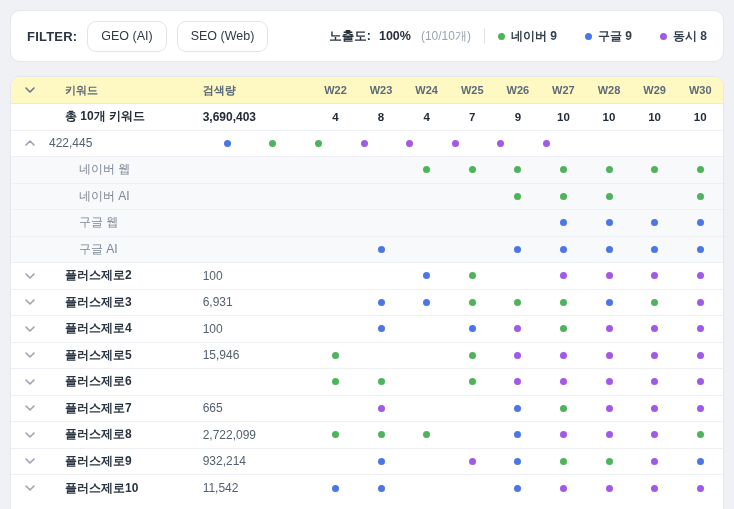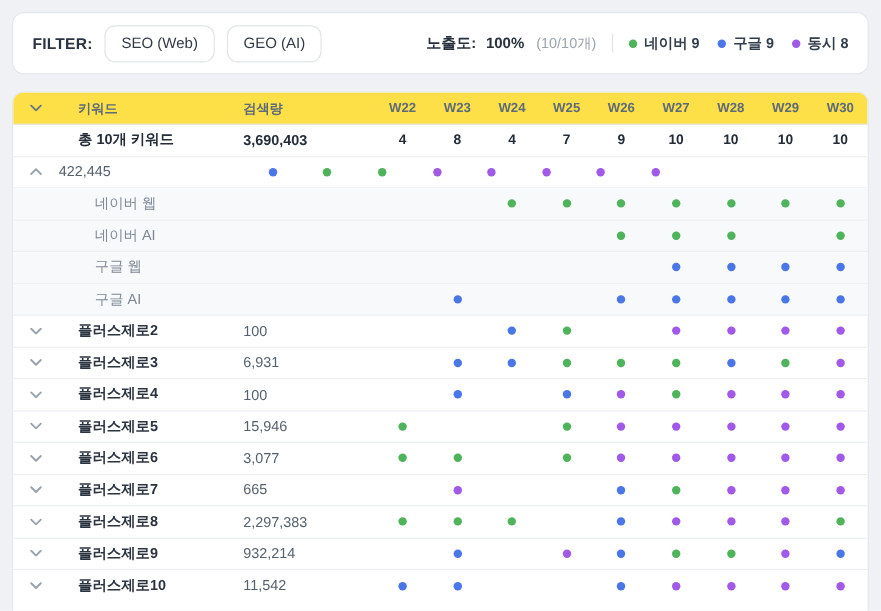--- a/index.html
+++ b/index.html
@@ -36,42 +36,42 @@
     font-weight: 500;
     color: #313a47;
     font-family: inherit;
     cursor: pointer;
   }
   .filter-right { display: flex; align-items: center; font-size: 12px; }
   .exposure { display: flex; align-items: center; gap: 8px; }
   .exposure-label, .exposure-value { font-weight: 700; color: #27303c; font-size: 12.5px; }
   .exposure-detail { color: #9aa3b0; font-size: 12px; margin-left: 2px; }
   .v-divider { width: 1px; height: 16px; background: #e1e5ea; margin: 0 13px; }
-  .legend { display: flex; gap: 15px; }
+  .legend { display: flex; gap: 28px; }
   .legend-item { display: flex; align-items: center; gap: 6px; font-size: 12px; font-weight: 700; color: #333e4d; }
   .dot { width: 7px; height: 7px; border-radius: 50%; display: inline-block; }
   .dot-g { background: var(--c-naver); }
   .dot-b { background: var(--c-google); }
   .dot-p { background: var(--c-both); }
   
   .table-card { overflow: hidden; }
   .trow {
     display: flex;
     align-items: center;
     height: 26.5px;
     border-bottom: 1px solid #edeff3;
     font-size: 12px;
   }
   .trow:last-child { border-bottom: none; }
   .col-chevron { width: 38px; display: flex; justify-content: center; align-items: center; flex: none; }
   .col-keyword { flex: 1; padding-left: 16px; white-space: nowrap; overflow: hidden; }
   .col-volume { width: 110px; text-align: left; flex: none; padding-right: 6px; }
   .col-week { width: 45.6px; flex: none; display: flex; justify-content: center; align-items: center; }
   .thead {
-    background: #fde047;
+    background: #fef9c3;
     border-bottom: 1px solid #e5e8ec;
     color: #5d6a79;
     font-weight: 700;
     font-size: 11px;
     height: 27px;
   }
   .thead .col-week { font-size: 11px; }
   .total-row { font-weight: 700; color: #232c38; }
   .total-row .col-volume { color: #232c38; }
   .total-row .col-week { font-weight: 700; font-size: 11.5px; }
@@ -85,22 +85,22 @@
   .new-row .plus { font-size: 13px; color: #a9b1bd; }
   .new-row .col-keyword { font-weight: 400; font-size: 12px; }
   .new-row .col-volume { color: #a9b1bd; }
 </style>
 </head>
 <body>
 
 <div class="card filter-card">
   <div class="filter-left">
     <span class="filter-label">FILTER:</span>
+    <button class="filter-btn">GEO (AI)</button>
     <button class="filter-btn">SEO (Web)</button>
-    <button class="filter-btn">GEO (AI)</button>
   </div>
   <div class="filter-right">
     <span class="exposure">
       <span class="exposure-label">노출도:</span>
       <span class="exposure-value">100%</span>
       <span class="exposure-detail">(10/10개)</span>
     </span>
     <span class="v-divider"></span>
     <span class="legend">
       <span class="legend-item">
@@ -415,21 +415,20 @@
           <span class="dot dot-p"></span>
         </div>
   </div>
       <div class="trow krow">
     <div class="col-chevron">
           <svg class="chev" width="10" height="6" viewBox="0 0 10 6">
     <path d="M1 1l4 4 4-4"></path>
           </svg>
         </div>
     <div class="col-keyword">플러스제로6</div>
-    <div class="col-volume">3,077</div>
     <div class="col-week">
           <span class="dot dot-g"></span>
         </div>
         <div class="col-week">
           <span class="dot dot-g"></span>
         </div>
         <div class="col-week"></div>
         <div class="col-week">
           <span class="dot dot-g"></span>
         </div>
@@ -479,21 +478,21 @@
           <span class="dot dot-p"></span>
         </div>
   </div>
       <div class="trow krow">
     <div class="col-chevron">
           <svg class="chev" width="10" height="6" viewBox="0 0 10 6">
     <path d="M1 1l4 4 4-4"></path>
           </svg>
         </div>
     <div class="col-keyword">플러스제로8</div>
-    <div class="col-volume">2,297,383</div>
+    <div class="col-volume">2,722,099</div>
     <div class="col-week">
           <span class="dot dot-g"></span>
         </div>
         <div class="col-week">
           <span class="dot dot-g"></span>
         </div>
         <div class="col-week">
           <span class="dot dot-g"></span>
         </div>
         <div class="col-week"></div>

